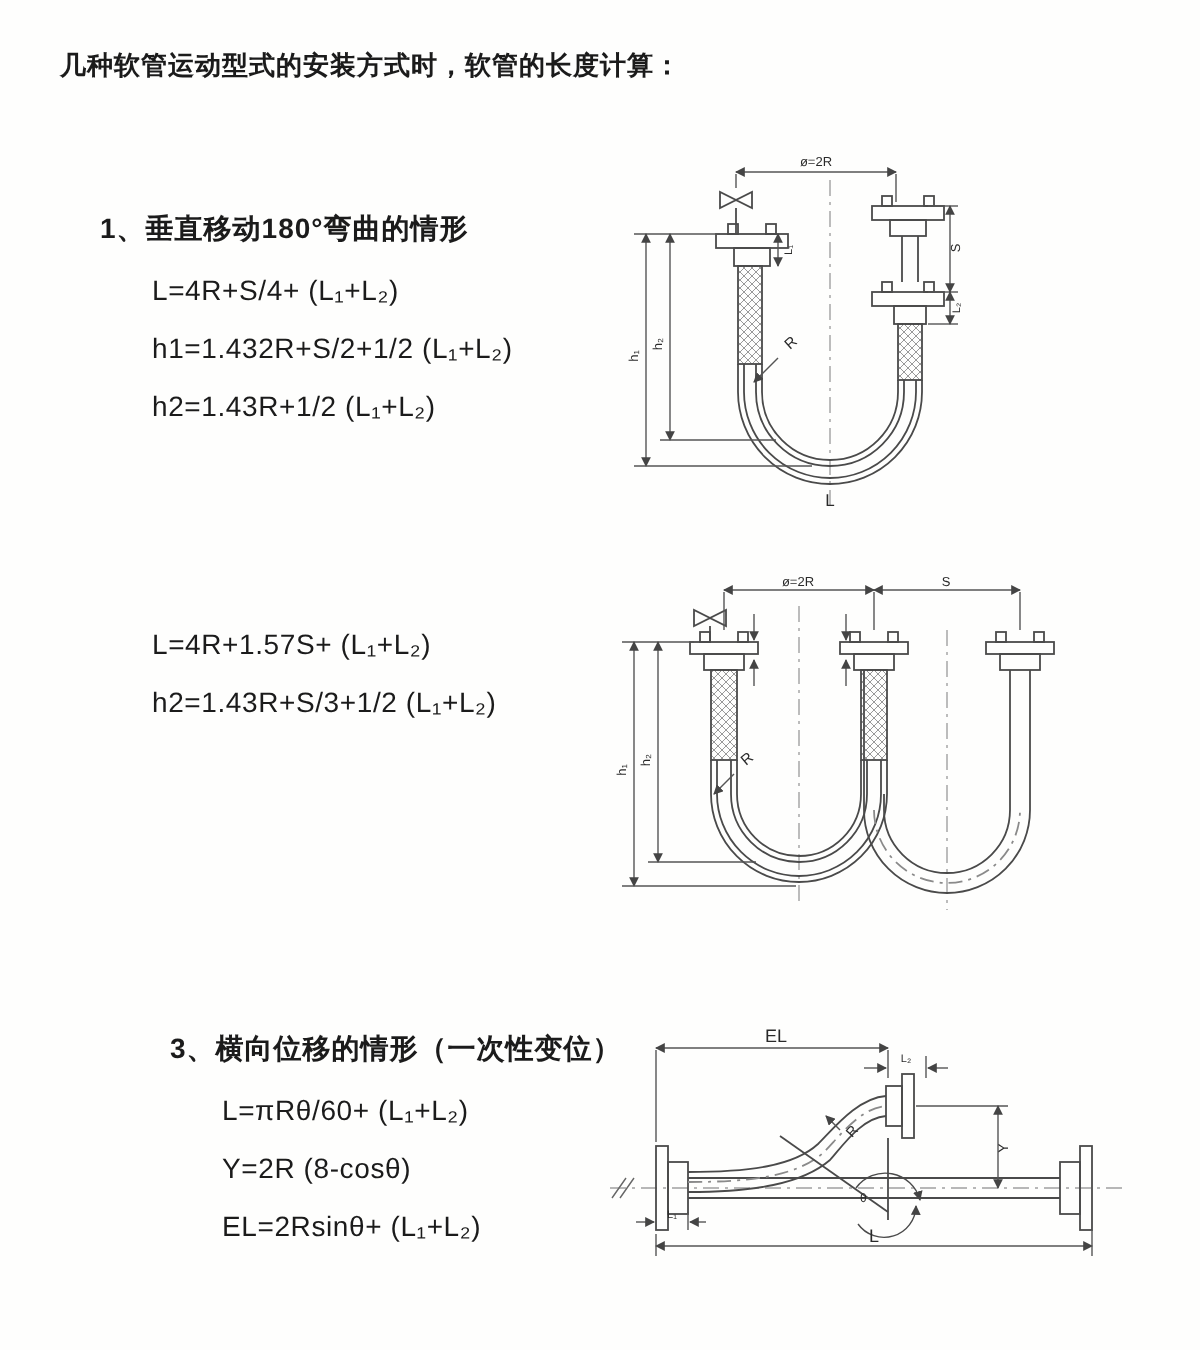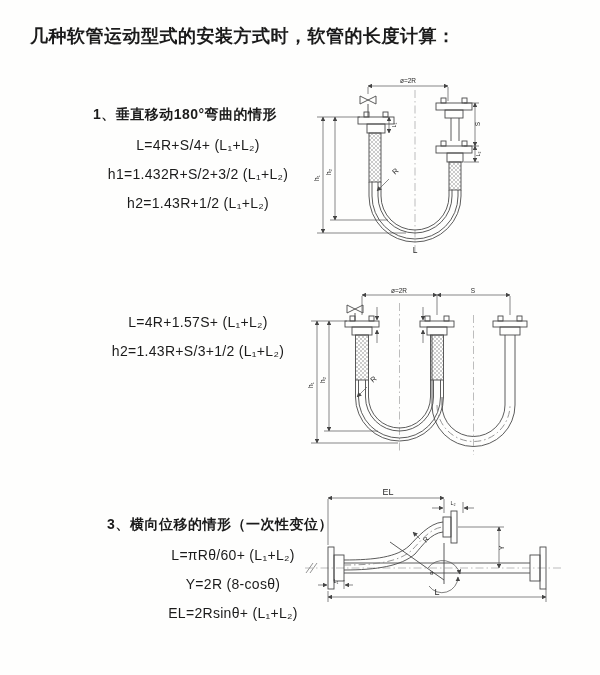--- a/index.html
+++ b/index.html
@@ -2,40 +2,40 @@
 <html><head>
 <meta charset="utf-8">
 <style>
   html,body{margin:0;padding:0;}
   body{
     width:600px;height:675px;position:relative;background:#fefefd;
     font-family:"Liberation Sans","DejaVu Sans",sans-serif;color:#1b1b1b;
     overflow:hidden;
   }
   .title{
-    position:absolute;left:30px;top:24px;font-size:18px;font-weight:700;
+    position:absolute;left:30px;top:24px;font-size:13px;font-weight:700;
     letter-spacing:0.5px;
   }
-  .section{position:absolute;left:50px;width:270px;text-align:center;}
+  .section{position:absolute;left:50px;width:270px;}
   .section .heading{font-size:14px;font-weight:700;letter-spacing:0.5px;}
   .section .formula{font-size:14px;margin:13px 0 0 26px;letter-spacing:0.3px;white-space:nowrap;}
   .diagram{position:absolute;}
   svg text{font-family:"Liberation Sans","DejaVu Sans",sans-serif;fill:#2a2a2a;stroke:none;}
   .draw{stroke:#4a4a4a;stroke-width:0.9;fill:none;}
   .dims{stroke:#555;stroke-width:0.7;fill:none;}
 </style>
 </head>
 <body>
 
 <div class="title">几种软管运动型式的安装方式时，软管的长度计算：</div>
 
 <div class="section" style="top:106px;">
   <div class="heading">1、垂直移动180°弯曲的情形</div>
   <div class="formula">L=4R+S/4+ (L₁+L₂)</div>
-  <div class="formula">h1=1.432R+S/2+3/2 (L₁+L₂)</div>
+  <div class="formula">h1=1.432R+S/2+1/2 (L₁+L₂)</div>
   <div class="formula">h2=1.43R+1/2 (L₁+L₂)</div>
 </div>
 
 <div class="section" style="top:301px;">
   <div class="formula">L=4R+1.57S+ (L₁+L₂)</div>
   <div class="formula">h2=1.43R+S/3+1/2 (L₁+L₂)</div>
 </div>
 
 <div class="section" style="top:516px;margin-left:35px;">
   <div class="heading">3、横向位移的情形（一次性变位）</div>
@@ -190,21 +190,21 @@
   <g font-size="6.5">
     <text x="96" y="8" text-anchor="middle">ø=2R</text>
     <text x="170" y="8" text-anchor="middle">S</text>
     <text x="10" y="100" transform="rotate(-90 10 100)" text-anchor="middle">h₁</text>
     <text x="22" y="95" transform="rotate(-90 22 95)" text-anchor="middle">h₂</text>
     <text x="70" y="98" transform="rotate(-40 70 98)" font-size="7.5">R</text>
   </g>
 </svg>
 </div>
 
-<div class="diagram" style="left:303px;top:485px;">
+<div class="diagram" style="left:303px;top:511px;">
 <svg width="262" height="147" viewBox="0 0 262 147">
   <defs>
     <marker id="mC" viewBox="0 0 10 10" refX="9" refY="5" markerWidth="7" markerHeight="7" orient="auto-start-reverse">
       <path d="M0,0 L10,5 L0,10 z" fill="#444"></path>
     </marker>
   </defs>
   <g>
     <line x1="2" y1="83" x2="258" y2="83" stroke="#a0a0a0" stroke-width="0.7" stroke-dasharray="8 3 1.5 3"></line>
     <path d="M3,88 L10,78 M7,88 L14,78" stroke="#666" stroke-width="0.7" fill="none"></path>
   </g>

